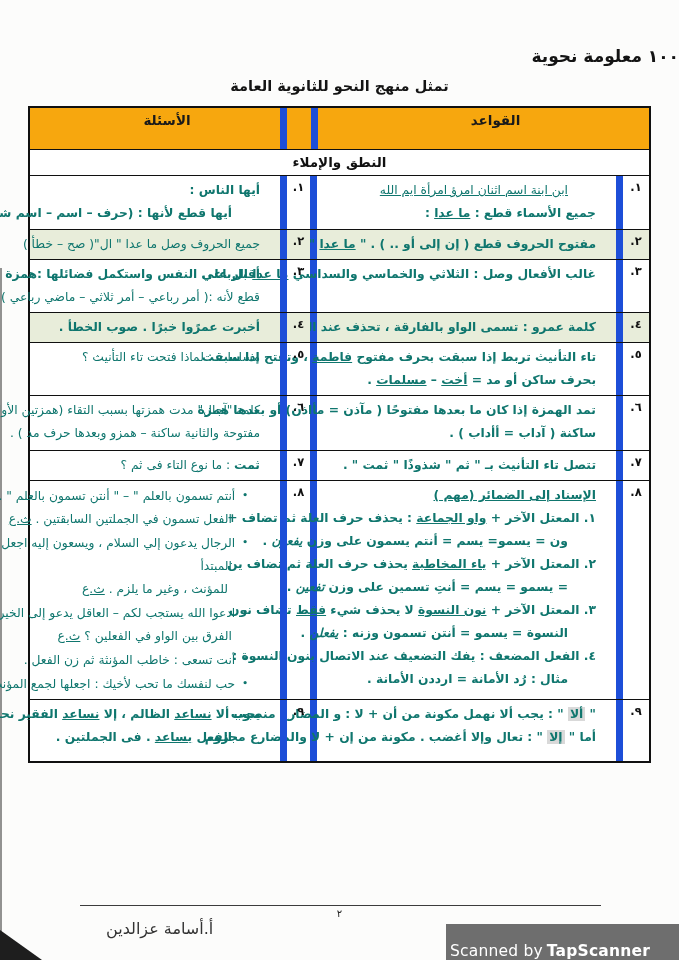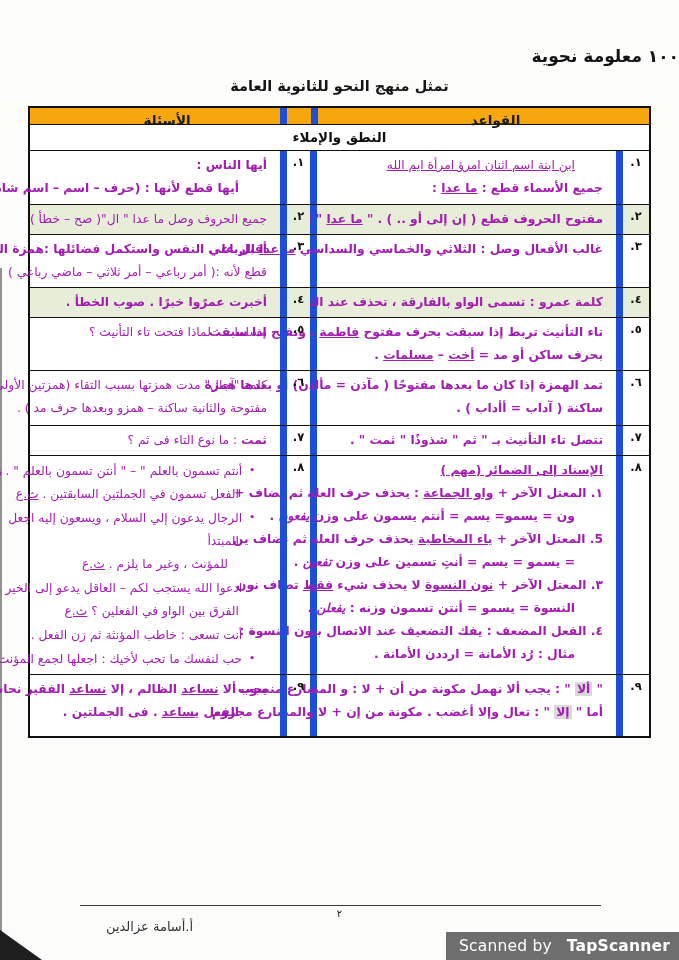--- a/index.html
+++ b/index.html
@@ -33,38 +33,38 @@
     background:#fff;
     position:relative;
     z-index:2;
   }
   .trow{display:flex;border-top:1px solid #101010;box-sizing:border-box;}
   .trow:first-child{border-top:none;}
   .cell{box-sizing:border-box;min-width:0;}
   .cell:not(:last-child){border-left:7px solid #1d4ed8;}
   .head-row .cell{
     background:#F7A70E;
-    height:16px;line-height:25px;
+    height:41px;line-height:25px;
     text-align:center;font-weight:bold;font-size:13.5px;color:#1a1a1a;padding-left:24px;
   }
   .h-rules{flex:0 0 338px;}
   .h-gap{flex:0 0 30px;}
   .h-quest{flex:1;}
   .section-row .cell{
     flex:1;text-align:center;font-weight:bold;font-size:13.5px;
     height:25px;line-height:25px;color:#111;
   }
   .num{
     flex:0 0 33px;text-align:center;font-size:11.5px;font-weight:bold;
     padding-top:4px;color:#111;
   }
   .qnum{flex:0 0 30px;}
   .rule{flex:0 0 306px;}
   .quest{flex:1;}
-  .rule,.quest{padding:3px 13px;font-size:12.3px;color:#a21caf;font-weight:700;}
+  .rule,.quest{padding:3px 20px;font-size:12.3px;color:#0f766e;font-weight:700;}
   .hl-row .cell{background:#E8EDDA;}
   .tl{display:block;text-align:right;line-height:23px;white-space:nowrap;}
   .tl.c{text-align:center;}
   .tl.ind{padding-right:28px;}
   .tl.blt-line{padding-right:12px;}
   .blt{font-size:9px;margin-left:7px;vertical-align:2px;}
   .u{text-decoration:underline;}
   .i{font-style:italic;}
   .w{font-weight:400;}
   .hl{background:#D9D9D9;padding:0 2px;}
@@ -76,29 +76,29 @@
   .footer-rule{
     position:absolute;left:80px;top:905px;width:521px;height:1px;
     background:#3c3c3c;
   }
   .page-number{
     position:absolute;left:0;right:0;top:908px;text-align:center;
     font-size:10px;color:#222;
   }
   .author{
     position:absolute;left:106px;top:919px;
-    font-size:13px;color:#333;direction:rtl;
+    font-size:16px;color:#333;direction:rtl;
   }
   .scan-bar{
-    position:absolute;right:0;bottom:0;width:233px;height:28px;
+    position:absolute;right:0;bottom:0;width:233px;height:36px;
     background:#6E6E6E;color:#fff;direction:ltr;
-    display:flex;align-items:center;padding-left:13px;box-sizing:border-box;
+    display:flex;align-items:flex-end;padding-left:4px;box-sizing:border-box;
     font-size:15.5px;letter-spacing:.2px;
   }
-  .scan-bar .brand{font-weight:bold;margin-left:15px;}
+  .scan-bar .brand{font-weight:bold;margin-left:4px;}
   
   .edge-left{
     position:absolute;left:0;top:268px;bottom:0;width:2px;
     background:#3a3a3a;opacity:.55;
   }
   .corner-wedge{
     position:absolute;left:0;bottom:0;width:0;height:0;
     border-bottom:30px solid #1e1e1e;border-right:42px solid transparent;
   }
   .swirl{position:absolute;border:6px solid rgba(60,60,60,.07);border-radius:50%;z-index:1;}
@@ -210,21 +210,21 @@
           <div class="tl"><span>ثمت</span><span class="w"> : ما نوع التاء فى ثم ؟</span></div>
         </div>
     </div>
 
     <div class="trow r8">
       <div class="cell num">٨.</div>
       <div class="cell rule">
           <div class="tl"><span class="u">الإسناد إلى الضمائر (مهم )</span></div>
           <div class="tl"><span>١. المعتل الآخر + </span><span class="u">واو الجماعة</span><span> : يحذف حرف العلة ثم تضاف +</span></div>
           <div class="tl ind"><span>ون = يسمو= يسم = أنتم يسمون على وزن </span><span class="i">يفعون</span><span> .</span></div>
-          <div class="tl"><span>5. المعتل الآخر + </span><span class="u">ياء المخاطبة</span><span> يحذف حرف العلة ثم تضاف ين</span></div>
+          <div class="tl"><span>٢. المعتل الآخر + </span><span class="u">ياء المخاطبة</span><span> يحذف حرف العلة ثم تضاف ين</span></div>
           <div class="tl ind"><span>= يسمو = يسم = أنتِ تسمين على وزن </span><span class="i">تفعين</span><span> .</span></div>
           <div class="tl"><span>٣. المعتل الآخر + </span><span class="u">نون النسوة</span><span> لا يحذف شيء </span><span class="u">فقط</span><span> تضاف نون</span></div>
           <div class="tl ind"><span>النسوة = يسمو = أنتن تسمون وزنه : </span><span class="i">يفعلن</span><span> .</span></div>
           <div class="tl"><span>٤. الفعل المضعف : يفك التضعيف عند الاتصال بنون النسوة :</span></div>
           <div class="tl ind"><span>مثال : رُد الأمانة = ارددن الأمانة .</span></div>
         </div>
       <div class="cell num qnum">٨.</div>
       <div class="cell quest">
           <div class="tl blt-line"><span class="blt">•</span><span class="w">أنتم تسمون بالعلم " – " أنتن تسمون بالعلم " . زن</span></div>
           <div class="tl ind"><span class="w">الفعل تسمون في الجملتين السابقتين . </span><span class="u w">ث.ع</span></div>

